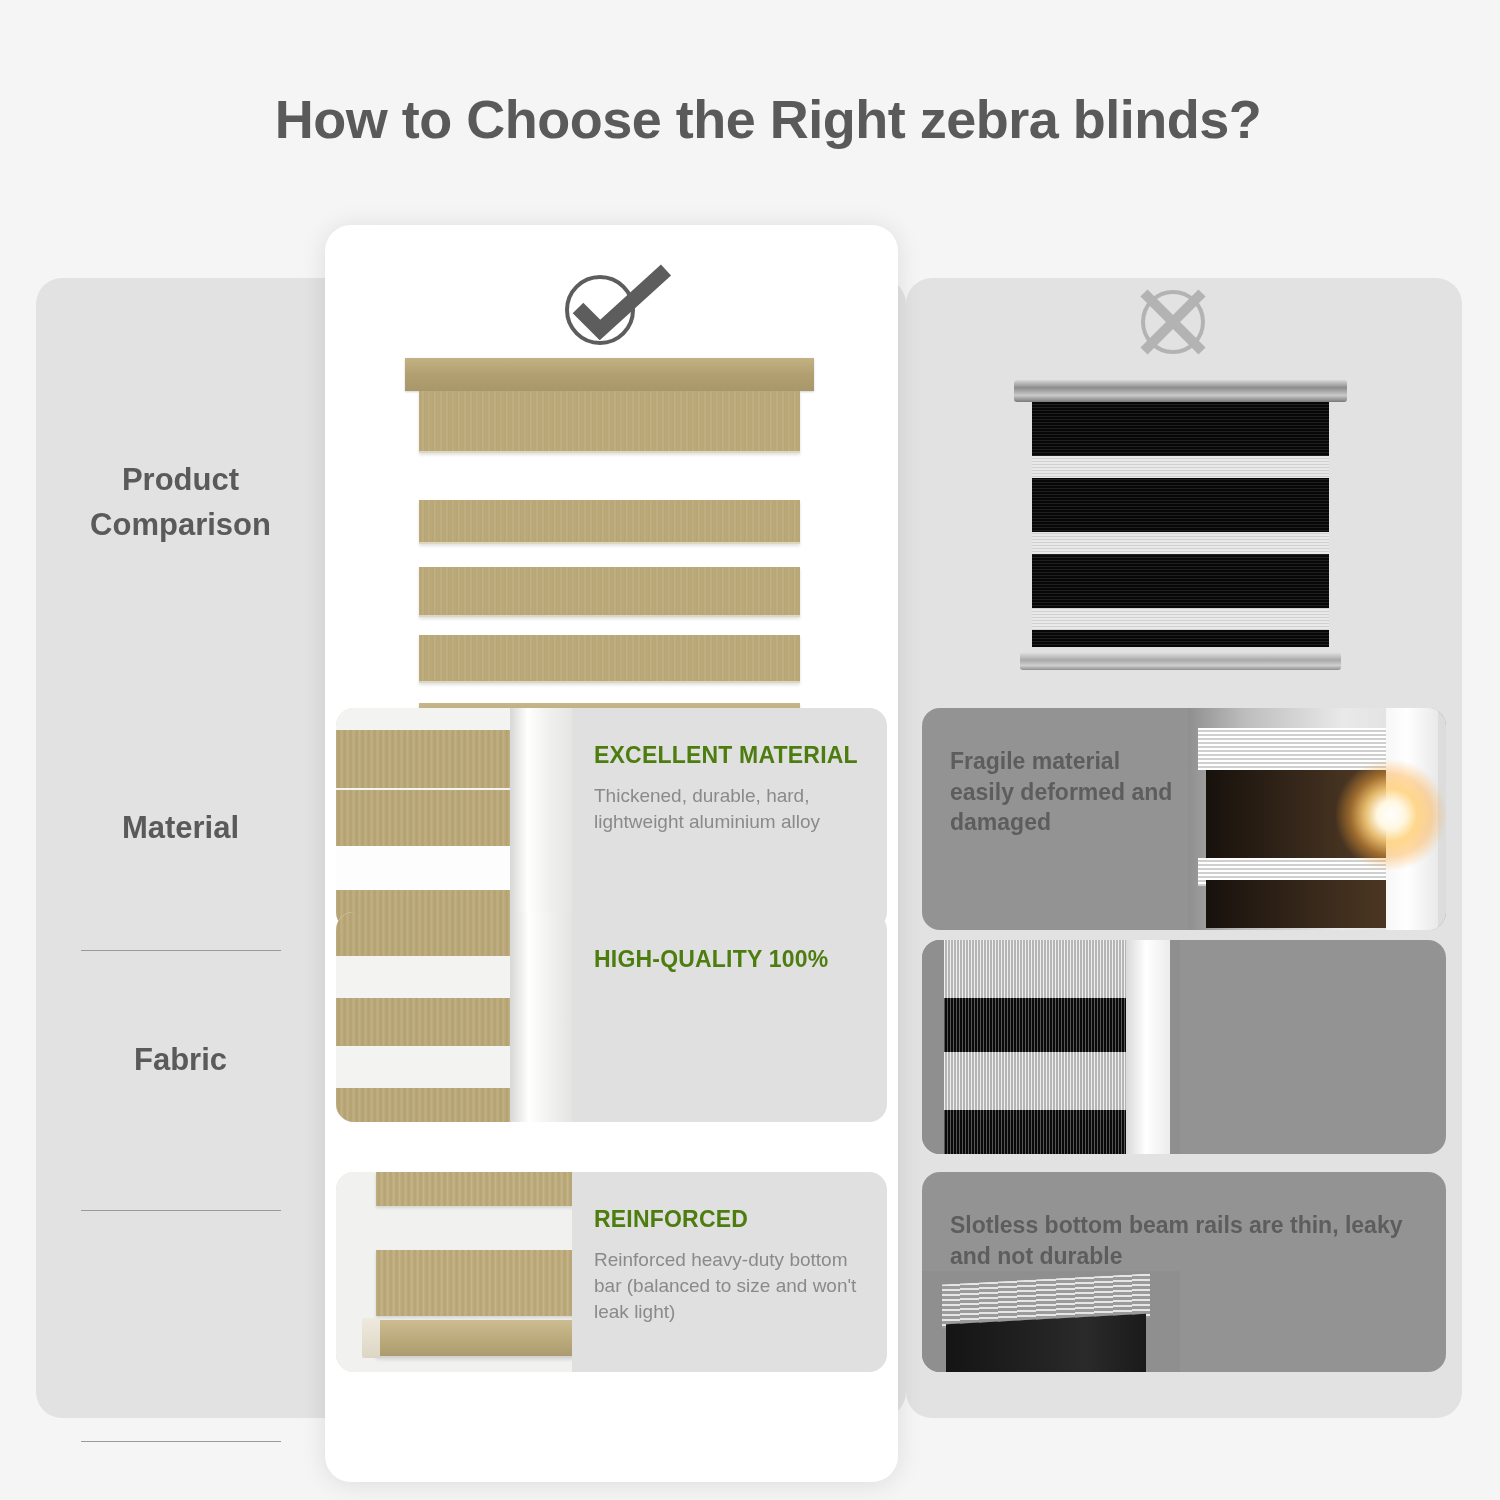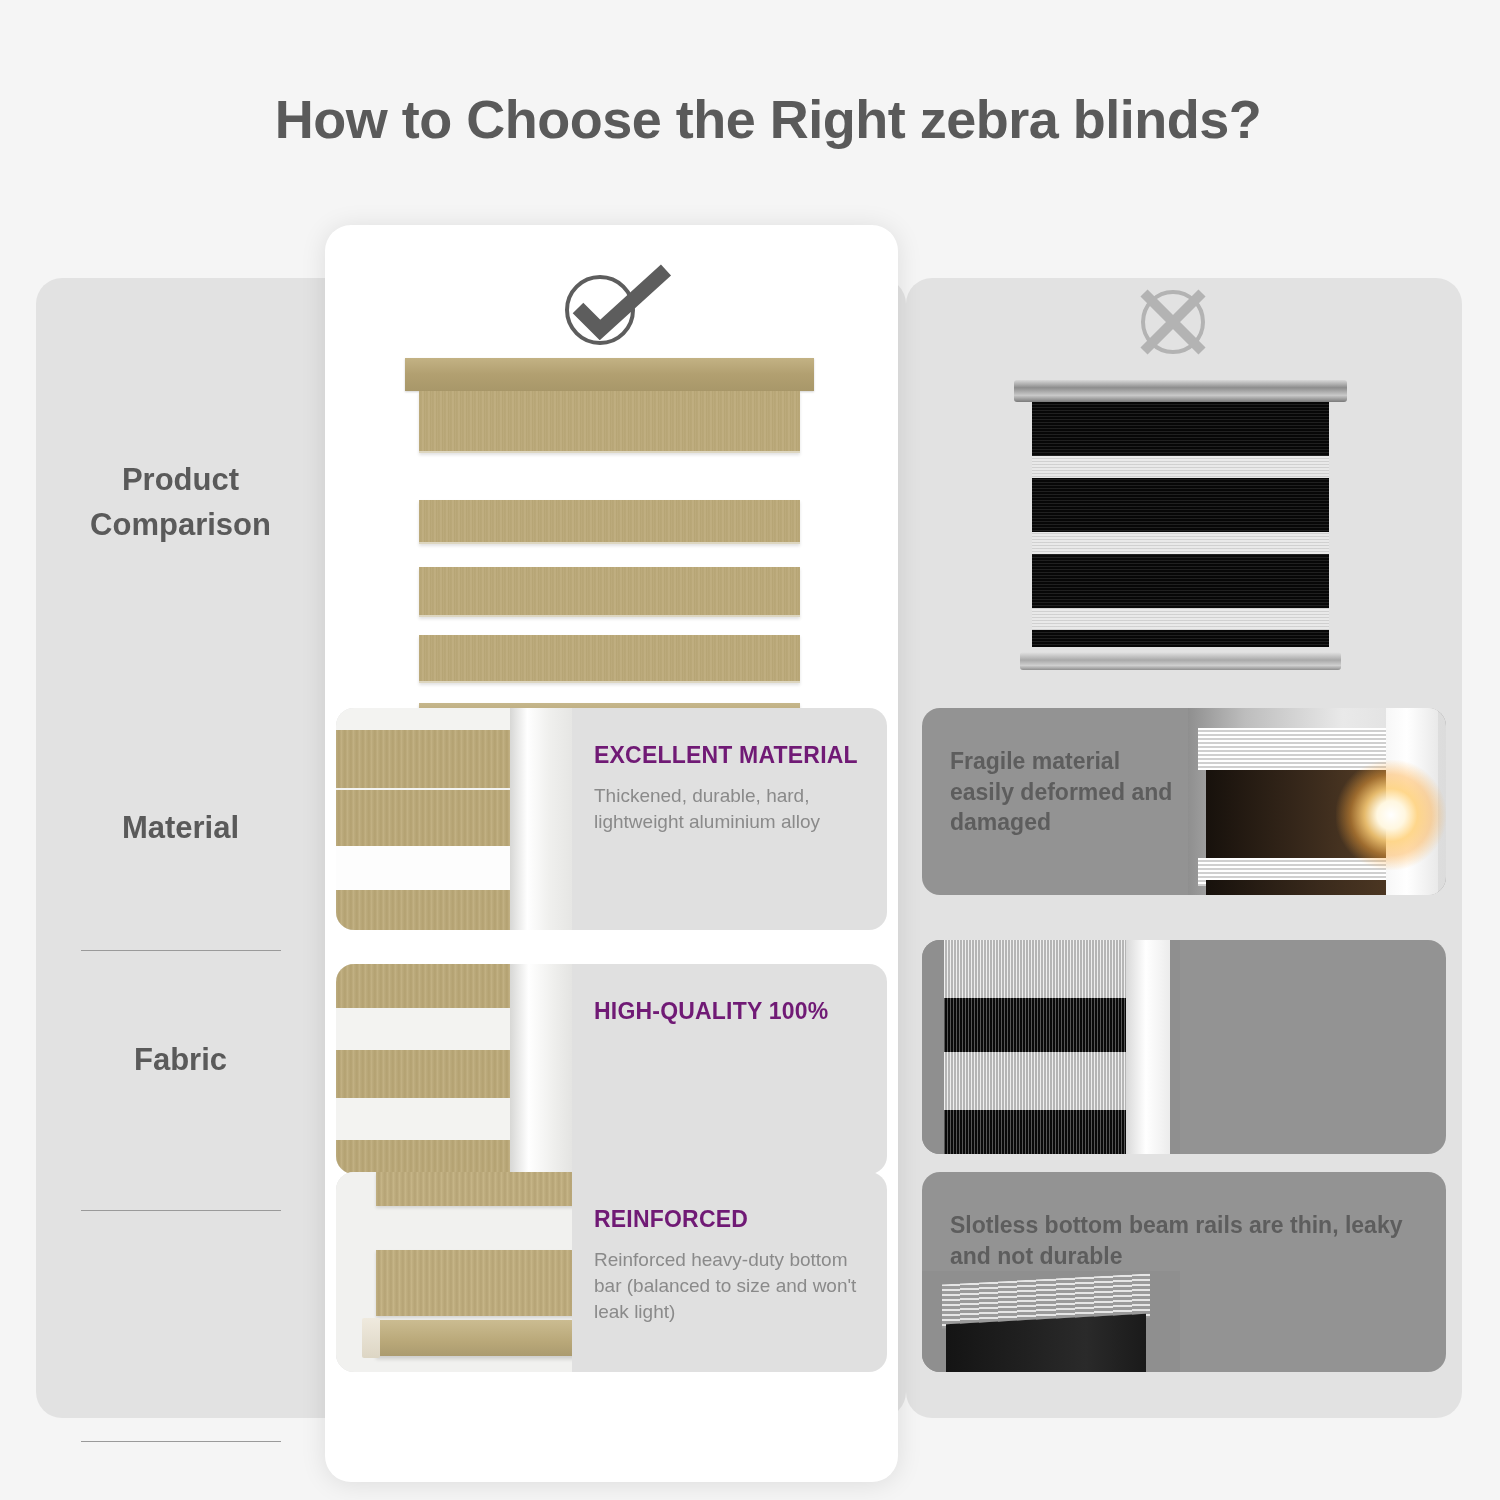--- a/index.html
+++ b/index.html
@@ -182,27 +182,27 @@
   .feat {
     position: absolute;
     left: 336px;
     width: 551px;
     background: #e0e0e0;
     border-radius: 18px;
     overflow: hidden;
     display: flex;
   }
   .feat.f0 { top: 708px;  height: 222px; }
-  .feat.f1 { top: 964px;  height: 210px; }
+  .feat.f1 { top: 912px;  height: 210px; }
   .feat.f2 { top: 1172px; height: 200px; }
 
   .feat-img { width: 236px; flex: 0 0 236px; position: relative; overflow: hidden; }
   .feat-txt { flex: 1; padding: 34px 26px 0 22px; }
   .feat-head {
-    font-size: 23px; font-weight: bold; color: #701a75;
+    font-size: 23px; font-weight: bold; color: #4d7c0f;
     letter-spacing: .2px; margin-bottom: 14px;
   }
   .feat-desc { font-size: 19px; color: #8a8a8a; line-height: 1.38; }
 
   
   .img-mat-good { background: #f3f3f1; }
   .img-mat-good .frame {
     position: absolute; right: 0; top: 0; width: 62px; height: 100%;
     background: linear-gradient(90deg,#d7d7d5 0%,#ffffff 28%,#f0f0ee 62%,#e6e6e4 100%);
   }
@@ -250,21 +250,21 @@
   
   .bad {
     position: absolute;
     left: 922px;
     width: 524px;
     background: #939393;
     border-radius: 18px;
     overflow: hidden;
     display: flex;
   }
-  .bad.b0 { top: 708px;  height: 187px; }
+  .bad.b0 { top: 708px;  height: 222px; }
   .bad.b1 { top: 940px;  height: 214px; }
   .bad.b2 { top: 1172px; height: 200px; flex-direction: column; }
 
   .bad-txt {
     flex: 1; padding: 38px 10px 0 28px;
     font-size: 23px; font-weight: bold; color: #5d5d5d; line-height: 1.33;
   }
   .bad-img { width: 258px; flex: 0 0 258px; position: relative; overflow: hidden; }
 
   

